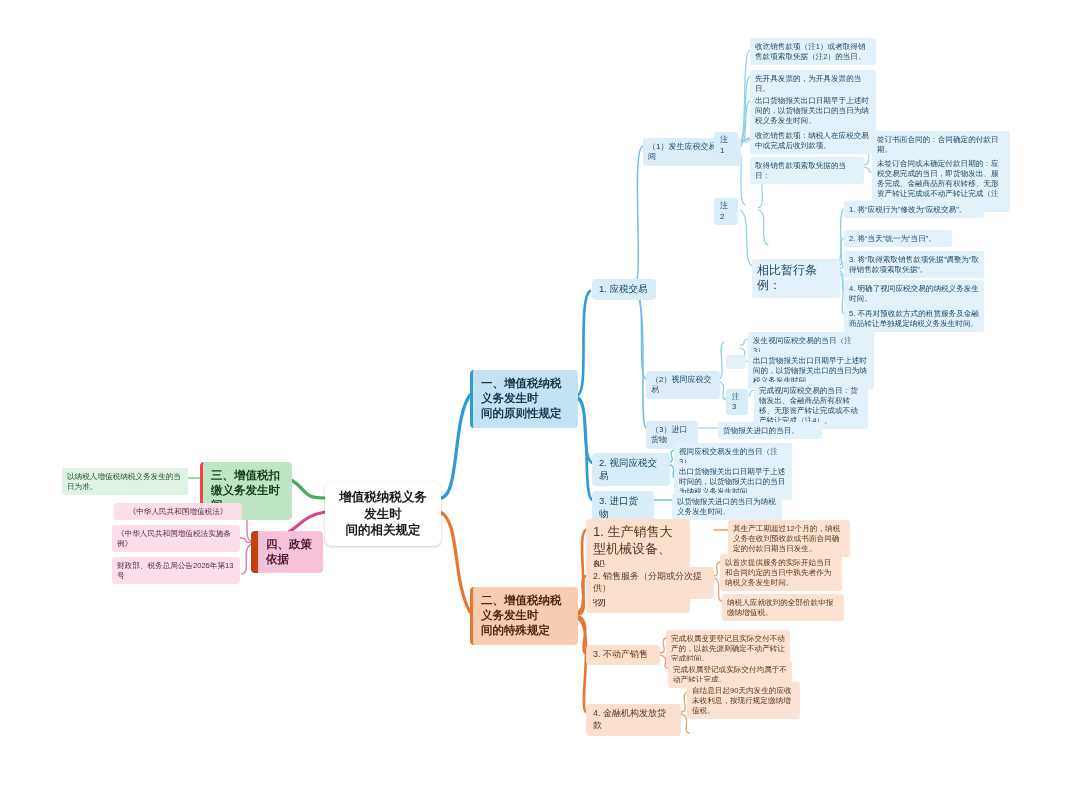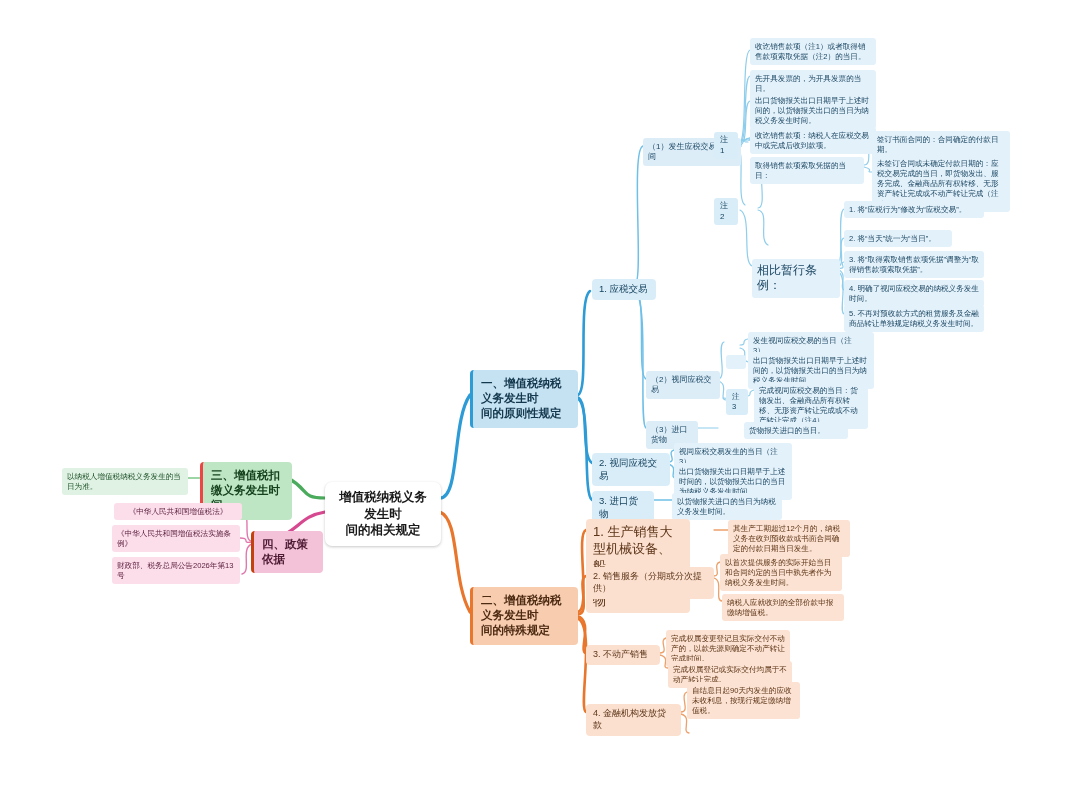--- a/index.html
+++ b/index.html
@@ -199,21 +199,21 @@
   <div class="node lvl1 blue" style="left:470px; top:370px; width:108px; border-left:3px solid #2d9bd6;">
     <span>一、增值税纳税义务发生时
 间的原则性规定</span>
   </div>
 
   <div class="node lvl1 green" style="left:200px; top:462px; width:92px; border-left:3px solid #ef4444;">
     <span>三、增值税扣缴义务发生时
 间</span>
   </div>
 
-  <div class="node lvl1 pink" style="left:251px; top:531px; width:72px; border-left:3px solid #c2410c; justify-content:center;">
+  <div class="node lvl1 pink" style="left:251px; top:531px; width:72px; border-left:7px solid #c2410c; justify-content:center;">
     <span>四、政策依据</span>
   </div>
 
   <div class="node lvl2 blue" style="left:592px; top:279px; width:64px;">
     <span>1. 应税交易</span>
   </div>
 
   <div class="node lvl2 blue" style="left:592px; top:453px; width:78px;">
     <span>2. 视同应税交易</span>
   </div>
@@ -295,21 +295,21 @@
     <span>出口货物报关出口日期早于上述时间的，以货物报关出口的当日为纳税义务发生时间。</span>
   </div>
 
   <div class="node tiny" style="left:726px; top:389px; width:22px; font-size:7.6px;">
     <span>注3</span>
   </div>
   <div class="node leaf blue2" style="left:754px; top:382px; width:114px;">
     <span>完成视同应税交易的当日：货物发出、金融商品所有权转移、无形资产转让完成或不动产转让完成（注4）。</span>
   </div>
 
-  <div class="node leaf blue2" style="left:718px; top:422px; width:104px;margin-left:26px;">
+  <div class="node leaf blue2" style="left:718px; top:422px; width:104px;">
     <span>货物报关进口的当日。</span>
   </div>
 
   <div class="node leaf blue2" style="left:674px; top:443px; width:118px;">
     <span>视同应税交易发生的当日（注3）。</span>
   </div>
   <div class="node leaf blue2" style="left:674px; top:463px; width:118px;">
     <span>出口货物报关出口日期早于上述时间的，以货物报关出口的当日为纳税义务发生时间。</span>
   </div>
 

